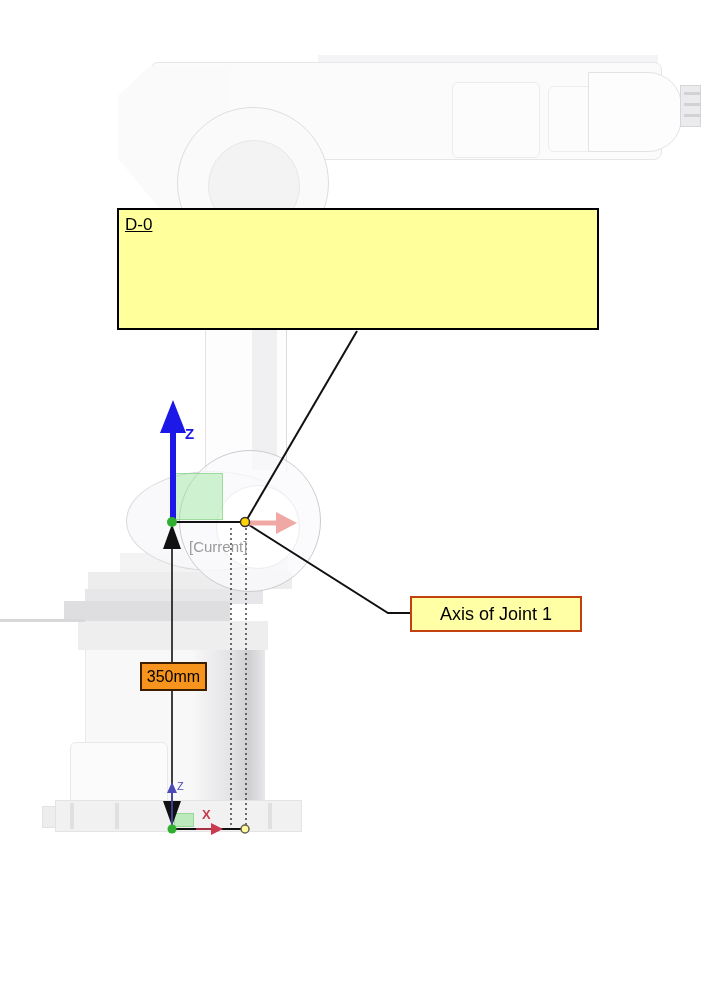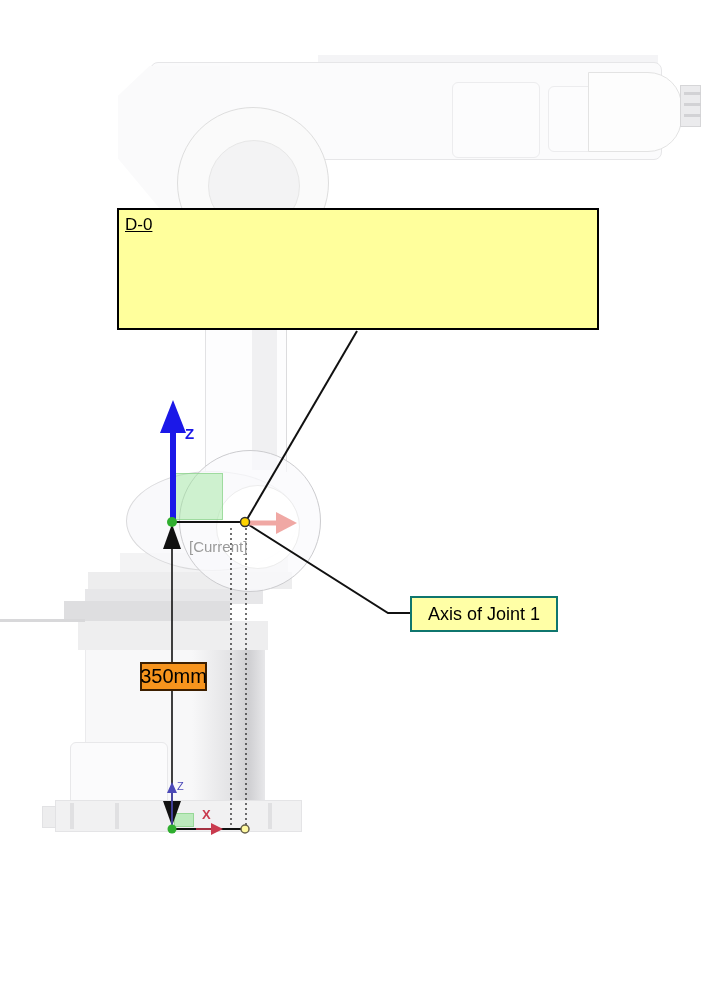--- a/index.html
+++ b/index.html
@@ -71,26 +71,26 @@
   .xhead-s{fill:var(--axis-x-red);}
   .dot-green{fill:var(--origin-green);}
   .dot-yellow{fill:var(--marker-yellow);stroke:#333;stroke-width:1.5;}
   .dot-yellow-hollow{fill:#fff9a0;stroke:#66604a;stroke-width:1.5;}
 
   
   .callout{left:117px;top:208px;width:482px;height:122px;position:absolute;
            background:var(--callout-bg);border:2px solid var(--callout-border);
            padding:5px 6px;font-size:17px;line-height:20px;color:#000;text-decoration:underline;}
   .callout .gap{height:20px;}
-  .axis-label{left:410px;top:596px;width:148px;height:36px;position:absolute;
-              background:var(--label-bg);border:2px solid #0f766e;color:#000;
+  .axis-label{left:410px;top:596px;width:172px;height:36px;position:absolute;
+              background:var(--label-bg);border:2px solid #c2410c;color:#000;
               font-size:18px;display:flex;align-items:center;justify-content:center;}
   .dim-label{left:140px;top:662px;width:67px;height:29px;position:absolute;
              background:var(--dimension-bg);border:2px solid var(--dimension-border);color:#000;
-             font-size:20px;display:flex;align-items:center;justify-content:center;}
+             font-size:16px;display:flex;align-items:center;justify-content:center;}
   .current-label{left:189px;top:506px;position:absolute;color:var(--current-gray);font-size:15px;margin-top:32px;}
   .z-top-label{left:185px;top:425px;position:absolute;color:var(--axis-z-blue);font-size:15px;font-weight:bold;}
   .z-bot-label{left:177px;top:780px;position:absolute;color:var(--axis-z-small);font-size:11px;}
   .x-bot-label{left:202px;top:807px;position:absolute;color:var(--axis-x-red);font-size:13px;font-weight:bold;}
 </style>
 </head>
 <body>
 
 <div id="stage">
 

